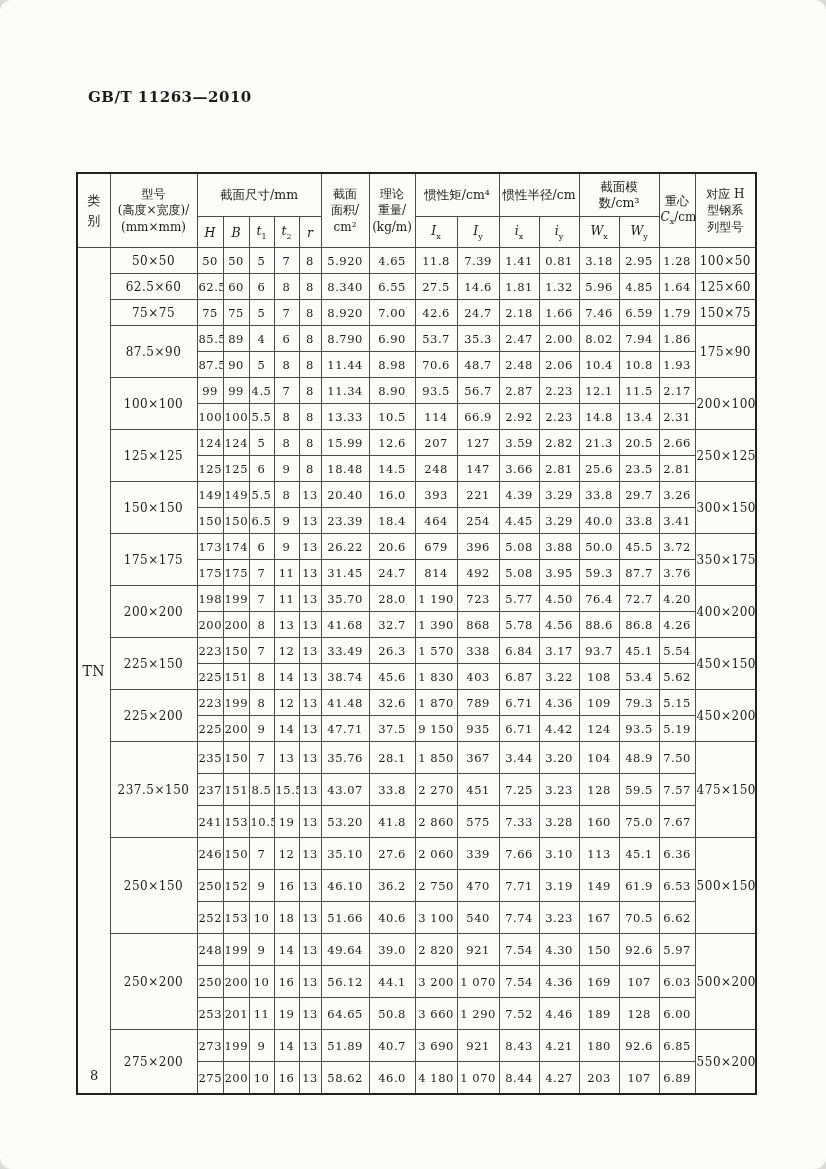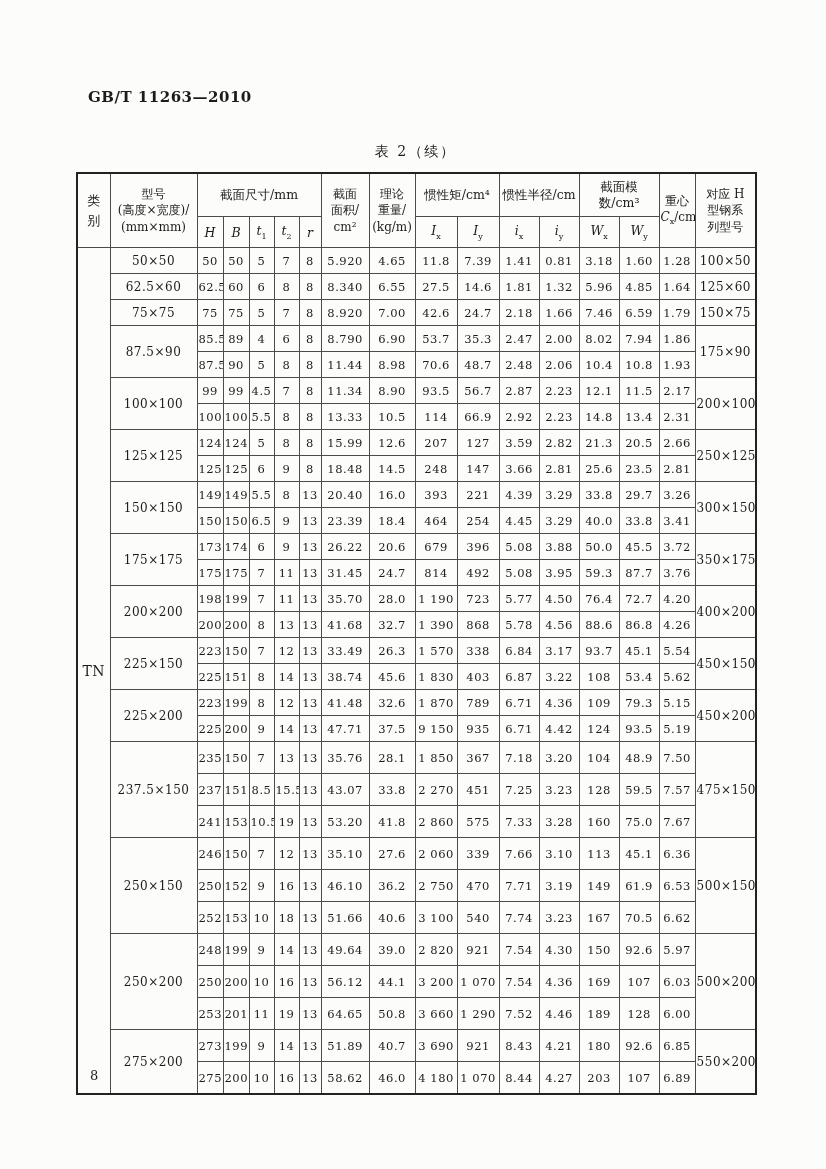--- a/index.html
+++ b/index.html
@@ -1,20 +1,21 @@
 <!DOCTYPE html>
 <html><head>
 <meta charset="utf-8">
 <style>
   html,body { margin:0; padding:0; background:#dddcd8; }
   .page {
     position:relative; width:826px; height:1169px; margin:0 auto;
     background:#fcfcfa; color:#1c1c1c;
     font-family:"DejaVu Serif", serif;
     overflow:hidden;
+    border-radius:12px;
   }
   .doc-number {
     position:absolute; top:88px; left:88px;
     font-size:15px; font-weight:bold; letter-spacing:0.5px;
   }
   .table-title {
     position:absolute; top:143px; left:76px; width:679px;
     text-align:center; font-size:14px; letter-spacing:2px;
   }
   .page-number {
@@ -42,21 +43,20 @@
   .model-cell, .hseries-cell { font-size:12px; letter-spacing:0.5px; white-space:nowrap;margin-left:30px; }
   .cat-cell { font-size:14px; letter-spacing:0.5px; }
 </style>
 </head>
 <body>
 
 <div class="page">
 
   <div class="doc-number">GB/T 11263—2010</div>
 
-  <div class="table-title">表 2（续）</div>
 
   <table class="spec-table">
     <colgroup>
       <col style="width:33px">
         <col style="width:87px">
       <col style="width:26px">
         <col style="width:26px">
         <col style="width:25px">
         <col style="width:25px">
         <col style="width:22px">
@@ -128,21 +128,21 @@
           <td class="num-cell">5</td>
           <td class="num-cell">7</td>
           <td class="num-cell">8</td>
           <td class="num-cell">5.920</td>
           <td class="num-cell">4.65</td>
           <td class="num-cell">11.8</td>
           <td class="num-cell">7.39</td>
           <td class="num-cell">1.41</td>
           <td class="num-cell">0.81</td>
           <td class="num-cell">3.18</td>
-          <td class="num-cell">1.60</td>
+          <td class="num-cell">2.95</td>
           <td class="num-cell">1.28</td>
           <td rowspan="1" class="hseries-cell">100×50</td>
         </tr>
         <tr class="body-row">
           <td rowspan="1" class="model-cell">62.5×60</td>
           <td class="num-cell">62.5</td>
           <td class="num-cell">60</td>
           <td class="num-cell">6</td>
           <td class="num-cell">8</td>
           <td class="num-cell">8</td>
@@ -451,21 +451,21 @@
           <td rowspan="3" class="model-cell">237.5×150</td>
           <td class="num-cell">235</td>
           <td class="num-cell">150</td>
           <td class="num-cell">7</td>
           <td class="num-cell">13</td>
           <td class="num-cell">13</td>
           <td class="num-cell">35.76</td>
           <td class="num-cell">28.1</td>
           <td class="num-cell">1 850</td>
           <td class="num-cell">367</td>
-          <td class="num-cell">7.18</td>
+          <td class="num-cell">3.44</td>
           <td class="num-cell">3.20</td>
           <td class="num-cell">104</td>
           <td class="num-cell">48.9</td>
           <td class="num-cell">7.50</td>
           <td rowspan="3" class="hseries-cell">475×150</td>
         </tr>
         <tr class="body-row tall">
           <td class="num-cell">237.5</td>
           <td class="num-cell">151.5</td>
           <td class="num-cell">8.5</td>

